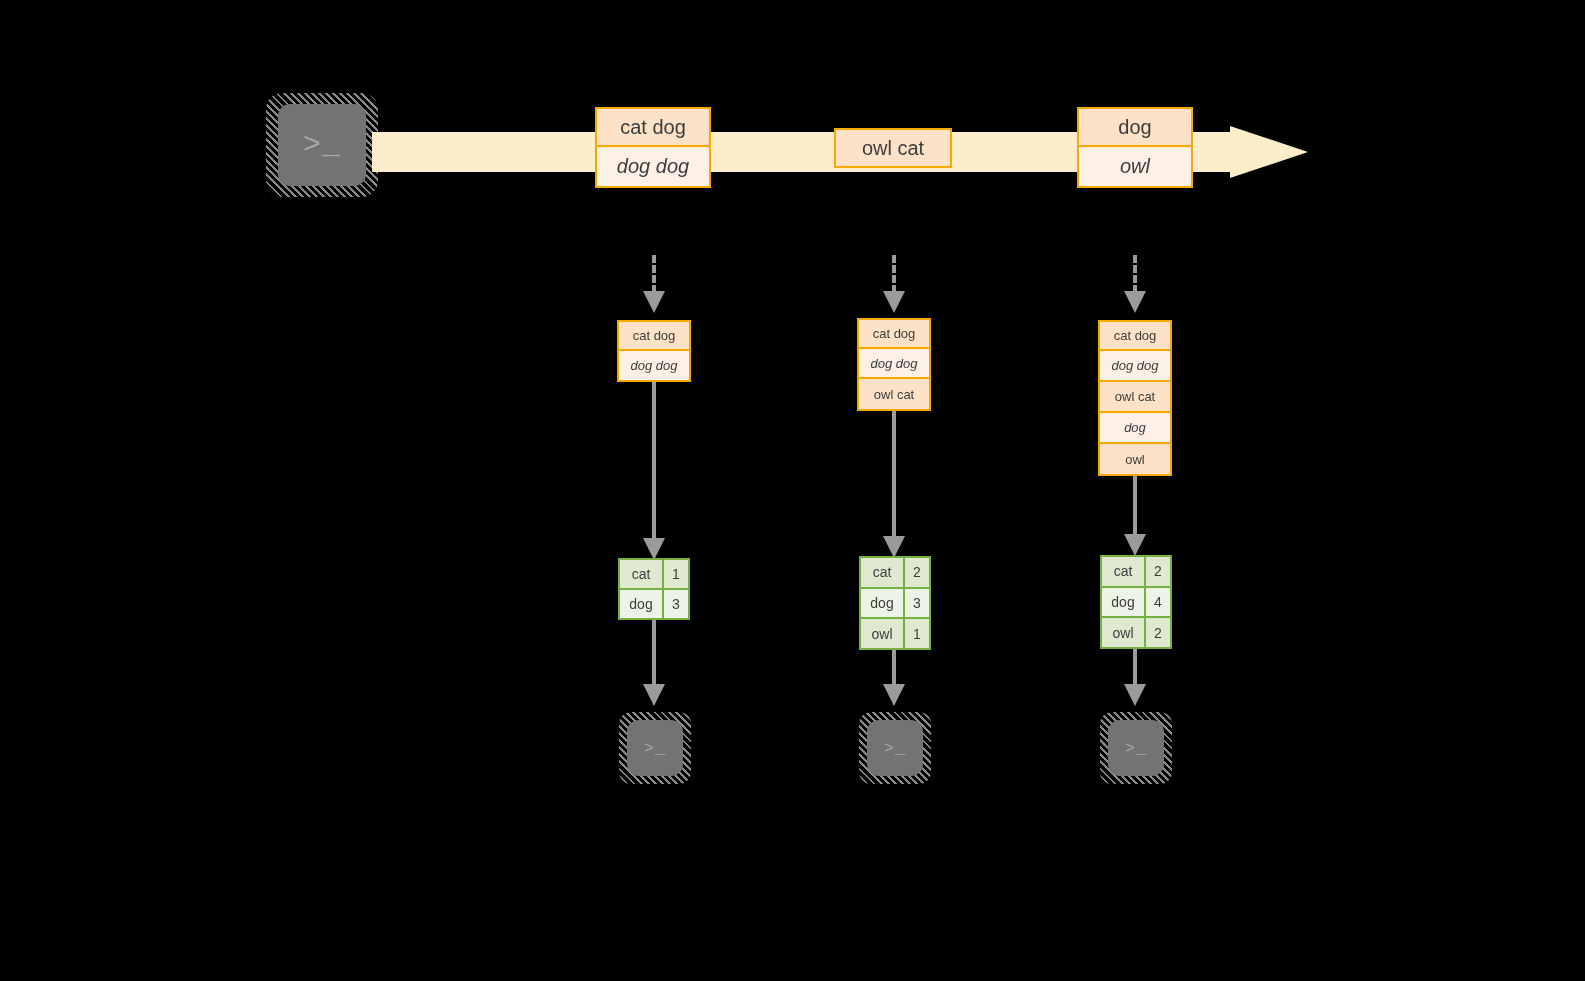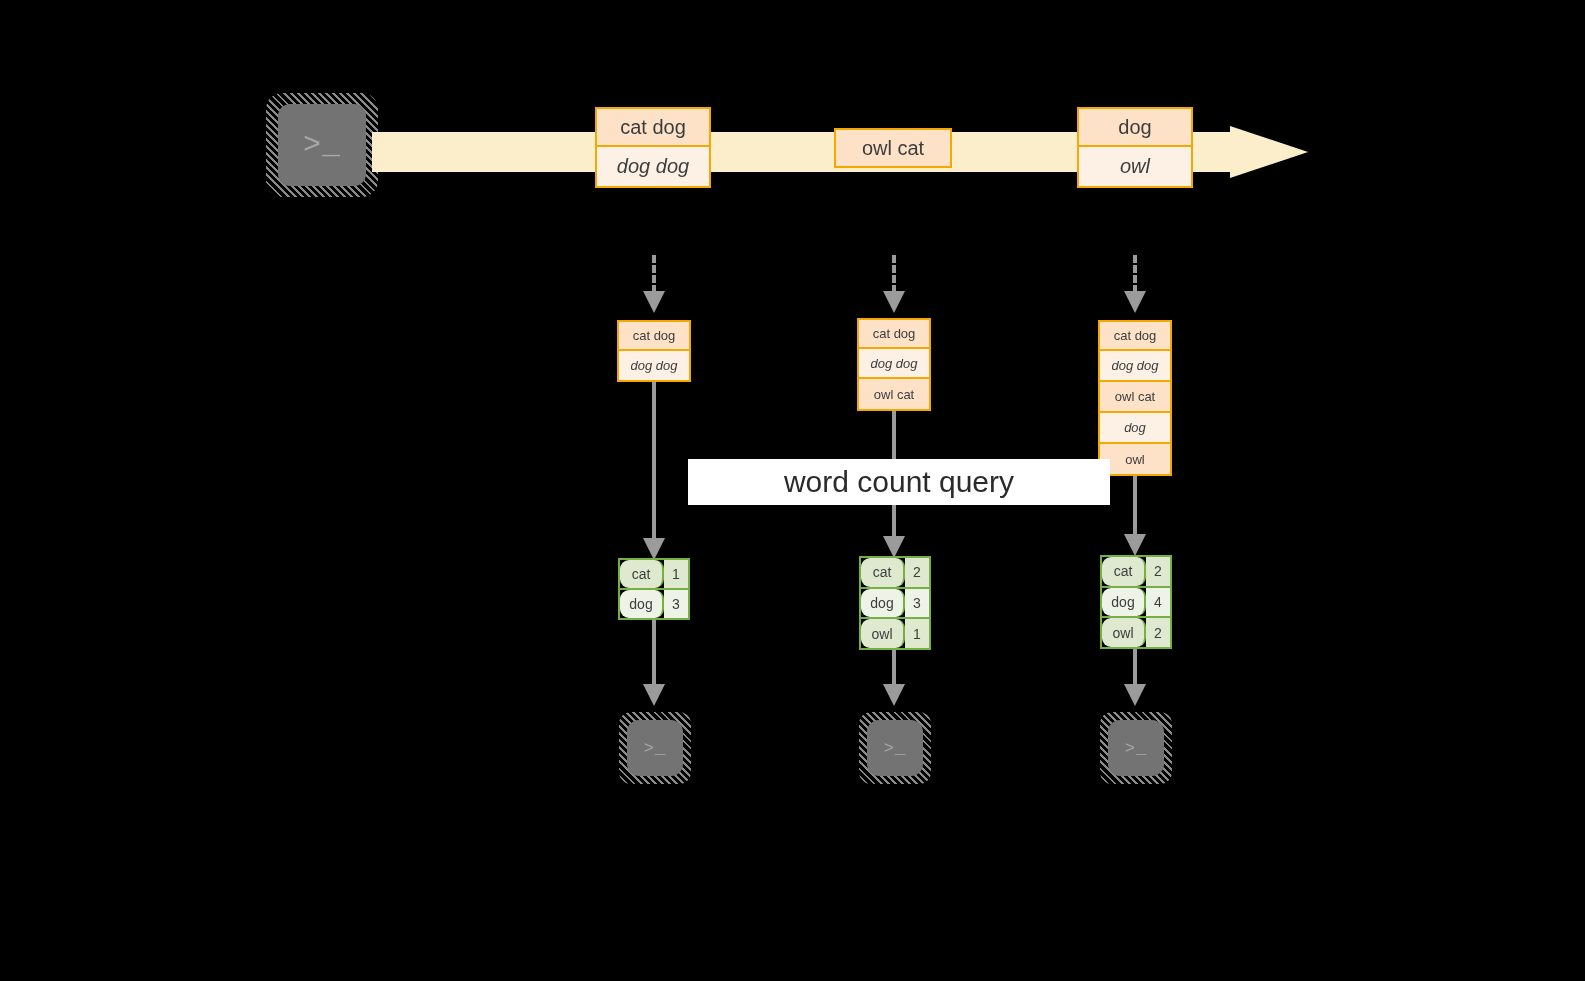--- a/index.html
+++ b/index.html
@@ -82,21 +82,21 @@
     display: flex;
     border-bottom: 2px solid #76b043;
     flex: 1 1 0;
   }
   .grow:last-child { border-bottom: none; }
   .gkey, .gval {
     display: flex; align-items: center; justify-content: center;
     color: #3d3d3d;
     background: #dfe9d0;
   }
-  .gkey { border-right: 2px solid #76b043; border-radius: 9px; }
+  .gkey { border-right: 2px solid #76b043; }
   .grow.light .gkey, .grow.light .gval { background: #eef3e7; }
 
   
   .vline {
     position: absolute;
     width: 4px;
     background: #9b9b9b;
   }
   .vline.dashed {
     background: none;
@@ -244,15 +244,14 @@
 
   <div class="vline" style="left:1133px; top:649px; height:37px;"></div>
   <div class="ahead" style="left:1124px; top:684px;"></div>
 
   <div class="term" style="left:1100px; top:712px; width:72px; height:72px; border-radius:12px;">
     <div class="term-inner" style="left:8px; top:8px; width:56px; height:56px;">
       <span class="term-glyph" style="font-size:17px;">&gt;_</span>
     </div>
   </div>
 
-  <div class="banner" style="left:688px; top:459px; width:422px; height:46px; font-size:30px;">word count query</div>
 
 </div>
 
 </body></html>

